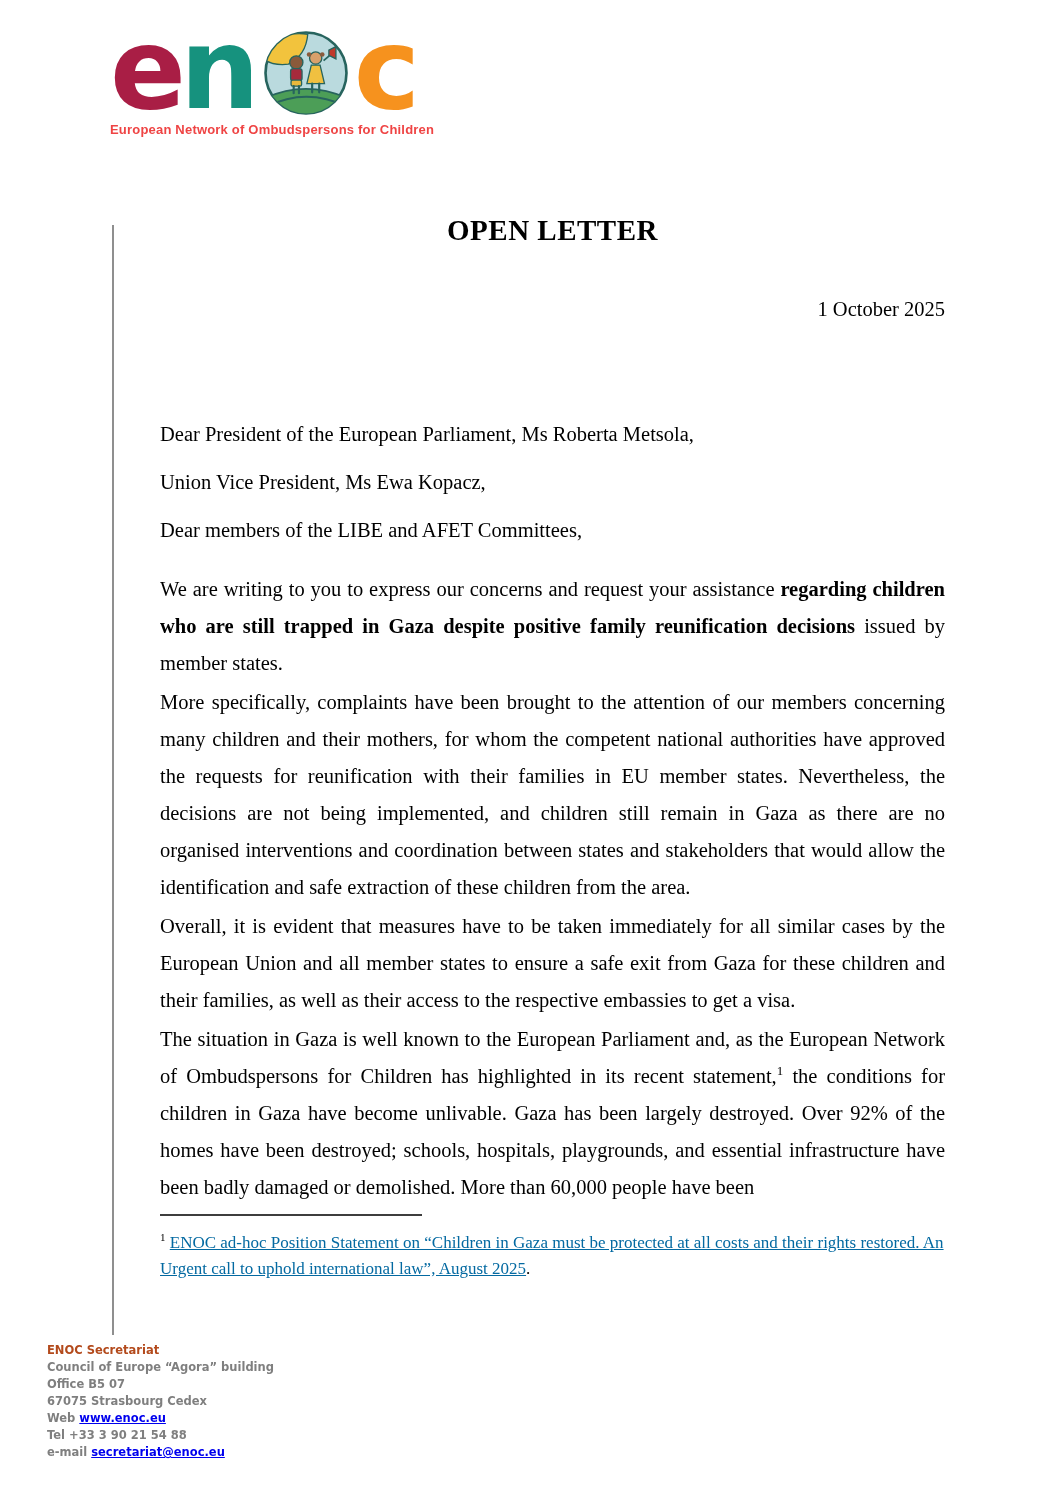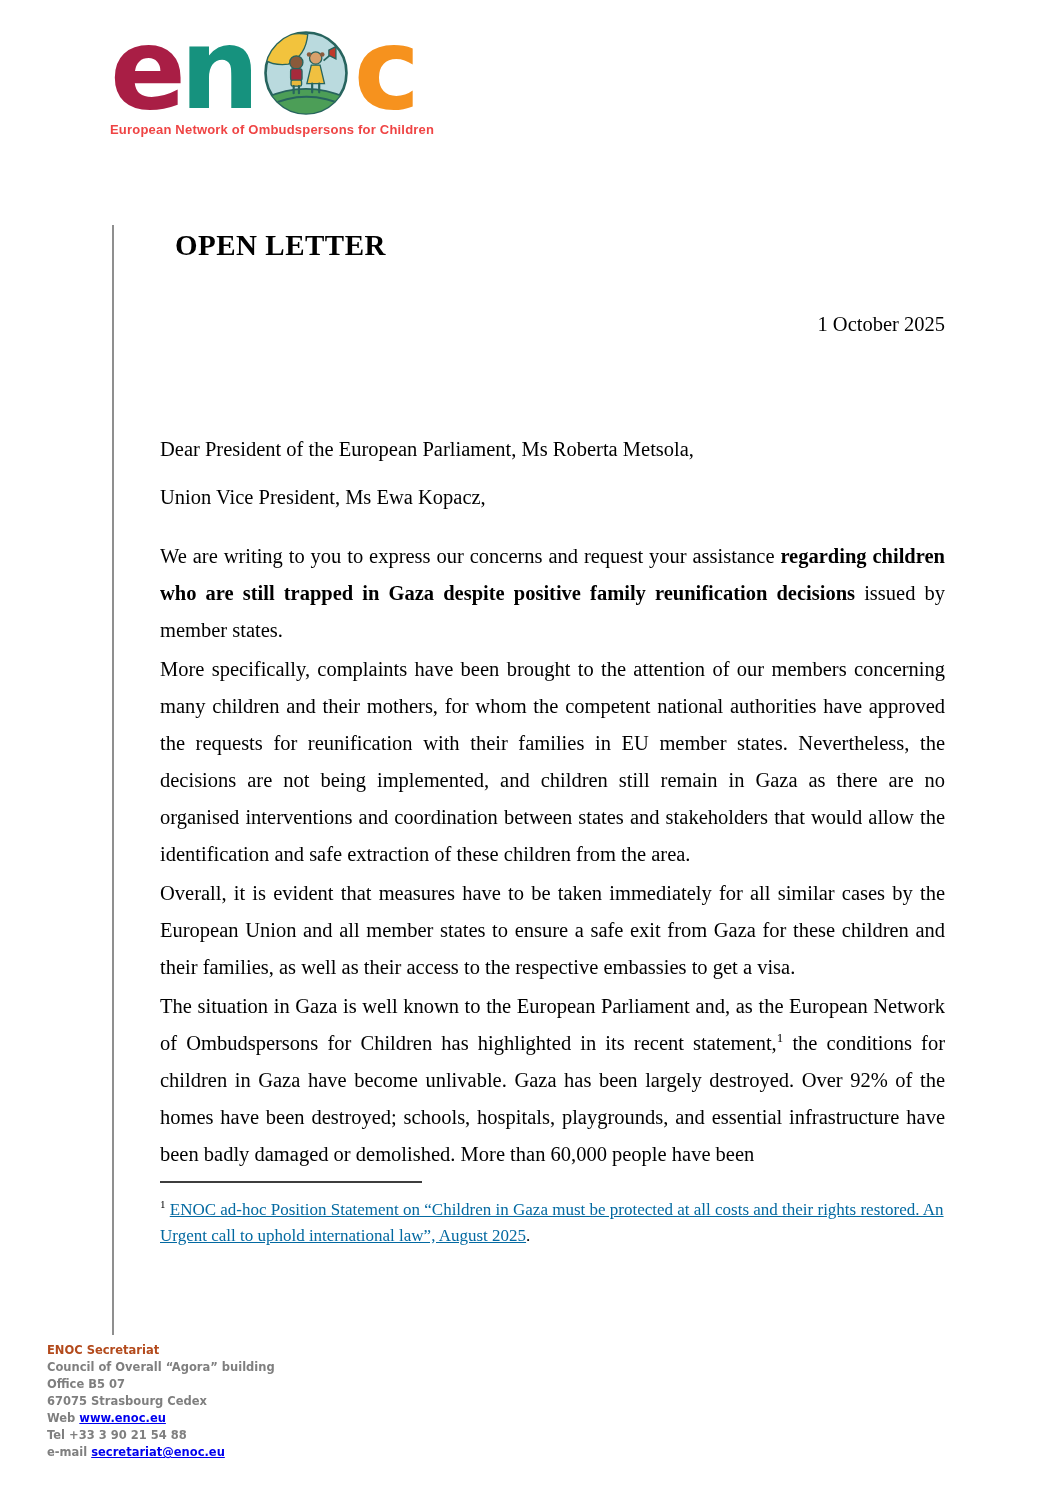--- a/index.html
+++ b/index.html
@@ -32,22 +32,22 @@
     font-weight:bold;
     font-size:13px;
     letter-spacing:0.2px;
     color:#ef4444;
   }
   
   .vline{position:absolute;left:112px;top:225px;width:2px;height:1110px;background:#8f8f8f;}
   
   .content{position:absolute;left:160px;top:212px;width:785px;}
   .title{
-    font-size:29px;font-weight:bold;
-    line-height:37px;letter-spacing:0.5px;margin:15px;
+    font-size:29px;font-weight:bold;text-align:center;
+    line-height:37px;letter-spacing:0.5px;margin:0;
   }
   .date{
     font-size:20.5px;text-align:right;line-height:37px;
     margin:42px 0 0 0;
   }
   .salutations{margin-top:88px;}
   .salutation{font-size:20.5px;line-height:37px;margin:0 0 11px 0;}
   .paragraphs{margin-top:22px;}
   .para{
     font-size:20.5px;line-height:37px;text-align:justify;
@@ -113,39 +113,40 @@
 
   <div class="vline"></div>
 
   <div class="content">
     <p class="title">OPEN LETTER</p>
     <p class="date">1 October 2025</p>
 
     <div class="salutations">
         <p class="salutation">Dear President of the European Parliament, Ms Roberta Metsola,</p>
         <p class="salutation">Union Vice President, Ms Ewa Kopacz,</p>
+        <p class="salutation">Dear members of the LIBE and AFET Committees,</p>
       </div>
 
     <div class="paragraphs">
         <p class="para"><span>We are writing to you to express our concerns and request your assistance </span><b>regarding children who are still trapped in Gaza despite positive family reunification decisions</b><span> issued by member states.</span></p>
         <p class="para"><span>More specifically, complaints have been brought to the attention of our members concerning many children and their mothers, for whom the competent national authorities have approved the requests for reunification with their families in EU member states. Nevertheless, the decisions are not being implemented, and children still remain in Gaza as there are no organised interventions and coordination between states and stakeholders that would allow the identification and safe extraction of these children from the area.</span></p>
         <p class="para"><span>Overall, it is evident that measures have to be taken immediately for all similar cases by the European Union and all member states to ensure a safe exit from Gaza for these children and their families, as well as their access to the respective embassies to get a visa.</span></p>
         <p class="para spaced"><span>The situation in Gaza is well known to the European Parliament and, as the European Network of Ombudspersons for Children has highlighted in its recent statement,</span><sup>1</sup><span> the conditions for children in Gaza have become unlivable. Gaza has been largely destroyed. Over 92% of the homes have been destroyed; schools, hospitals, playgrounds, and essential infrastructure have been badly damaged or demolished. More than 60,000 people have been</span></p>
       </div>
 
     <div class="footnote">
       <hr class="footnote-rule">
       <p class="footnote-text"><sup>1</sup> <a href="#" class="footnote-link">ENOC ad-hoc Position Statement on “Children in Gaza must be protected at all costs and their rights restored. An Urgent call to uphold international law”, August 2025</a><span>.</span></p>
     </div>
   </div>
 
   <div class="footer">
     <div class="footer-title">ENOC Secretariat</div>
     <div>
-        <div class="footer-line">Council of Overall “Agora” building</div>
+        <div class="footer-line">Council of Europe “Agora” building</div>
         <div class="footer-line">Office B5 07</div>
         <div class="footer-line">67075 Strasbourg Cedex</div>
         <div class="footer-line">Web <a href="#" class="footer-link">www.enoc.eu</a></div>
         <div class="footer-line">Tel +33 3 90 21 54 88</div>
         <div class="footer-line">e-mail <a href="#" class="footer-link">secretariat@enoc.eu</a></div>
       </div>
   </div>
 
 </div>
 

